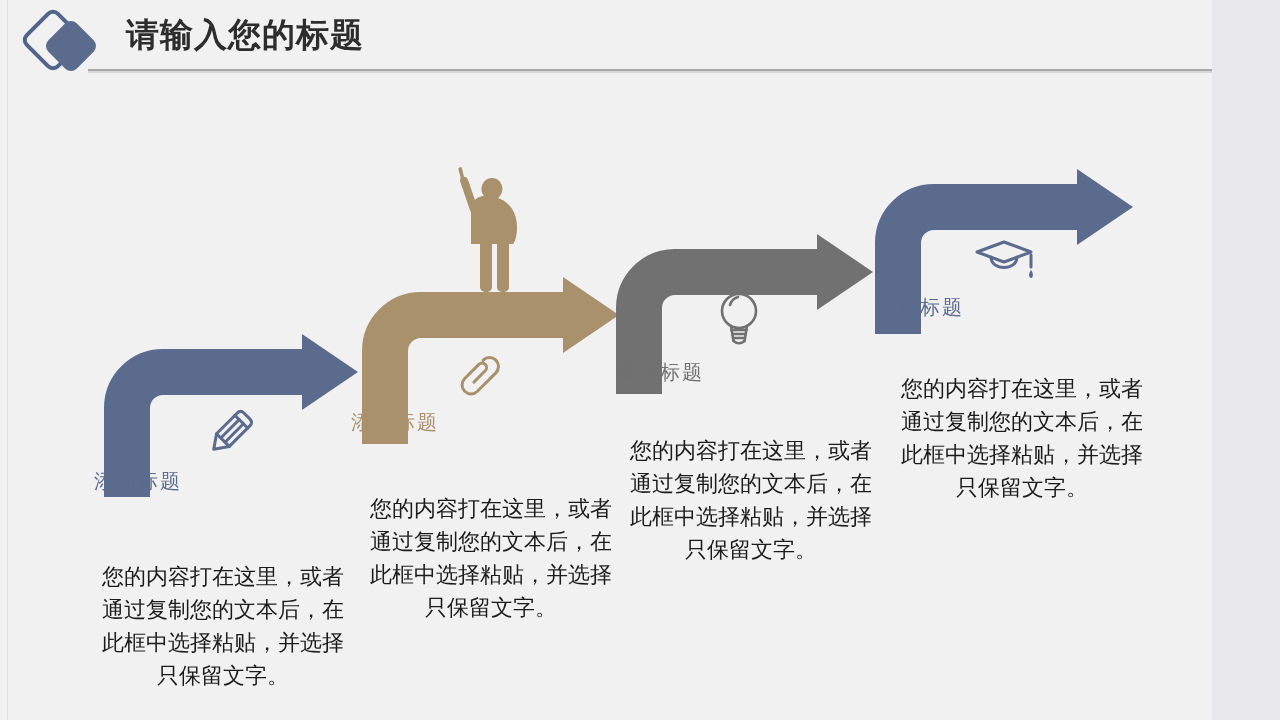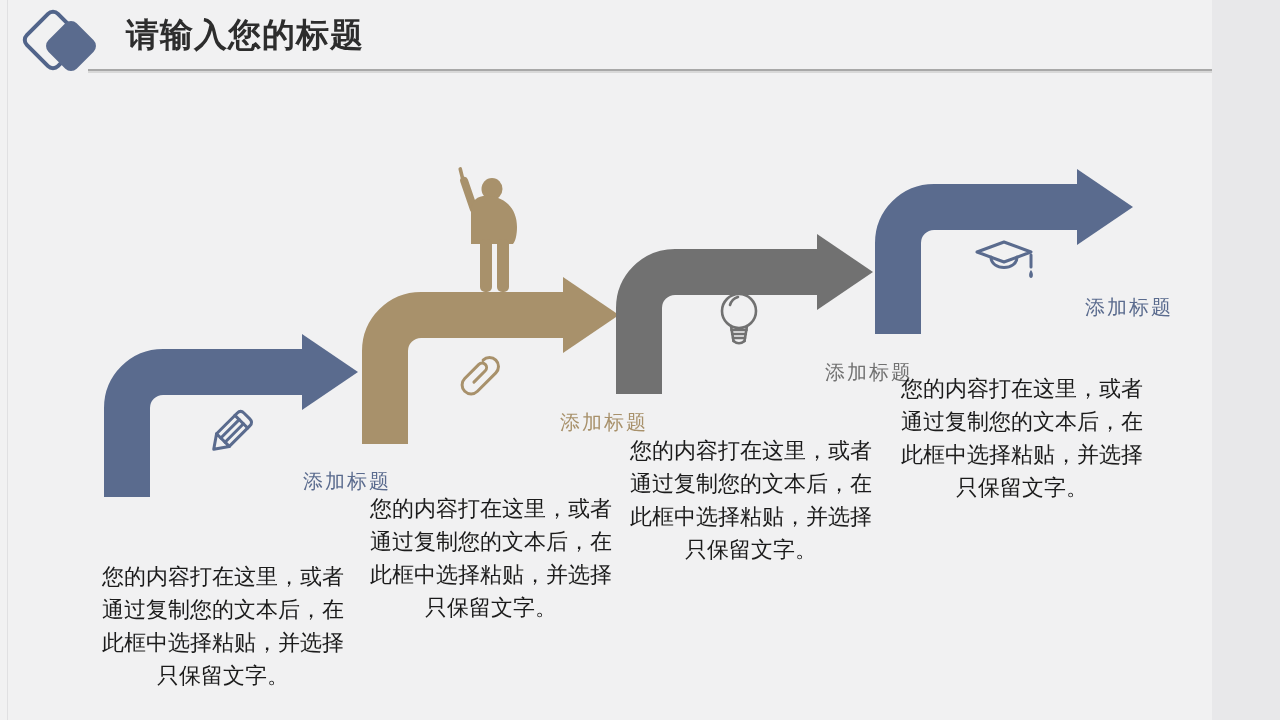--- a/index.html
+++ b/index.html
@@ -34,24 +34,23 @@
   
   .arrows-svg { position:absolute; left:0; top:0; width:1280px; height:720px; }
   
   .icon-svg { position:absolute; }
   .icon-pencil { left:201px; top:404px; }
   .icon-clip   { left:450px; top:344px; }
   .icon-bulb   { left:713px; top:291px; }
   .icon-cap    { left:971px; top:230px; }
   
   .step-title {
-    position:absolute; width:260px; text-align:right;
+    position:absolute; width:260px; text-align:left;
     font-size:20px; letter-spacing:2px;
     font-family:Liberation Sans, sans-serif;
-    padding-left:37px;
   }
   .title-1 { left:94px;  top:468px; color:#5a6b8e; }
   .title-2 { left:351px; top:409px; color:#a8916b; }
   .title-3 { left:616px; top:359px; color:#717171; }
   .title-4 { left:876px; top:294px; color:#5a6b8e; }
   
   .step-body {
     position:absolute; width:262px; text-align:center;
     font-size:22px; line-height:33px; color:#1b1b1b;
     font-family:"DejaVu Serif", serif;

